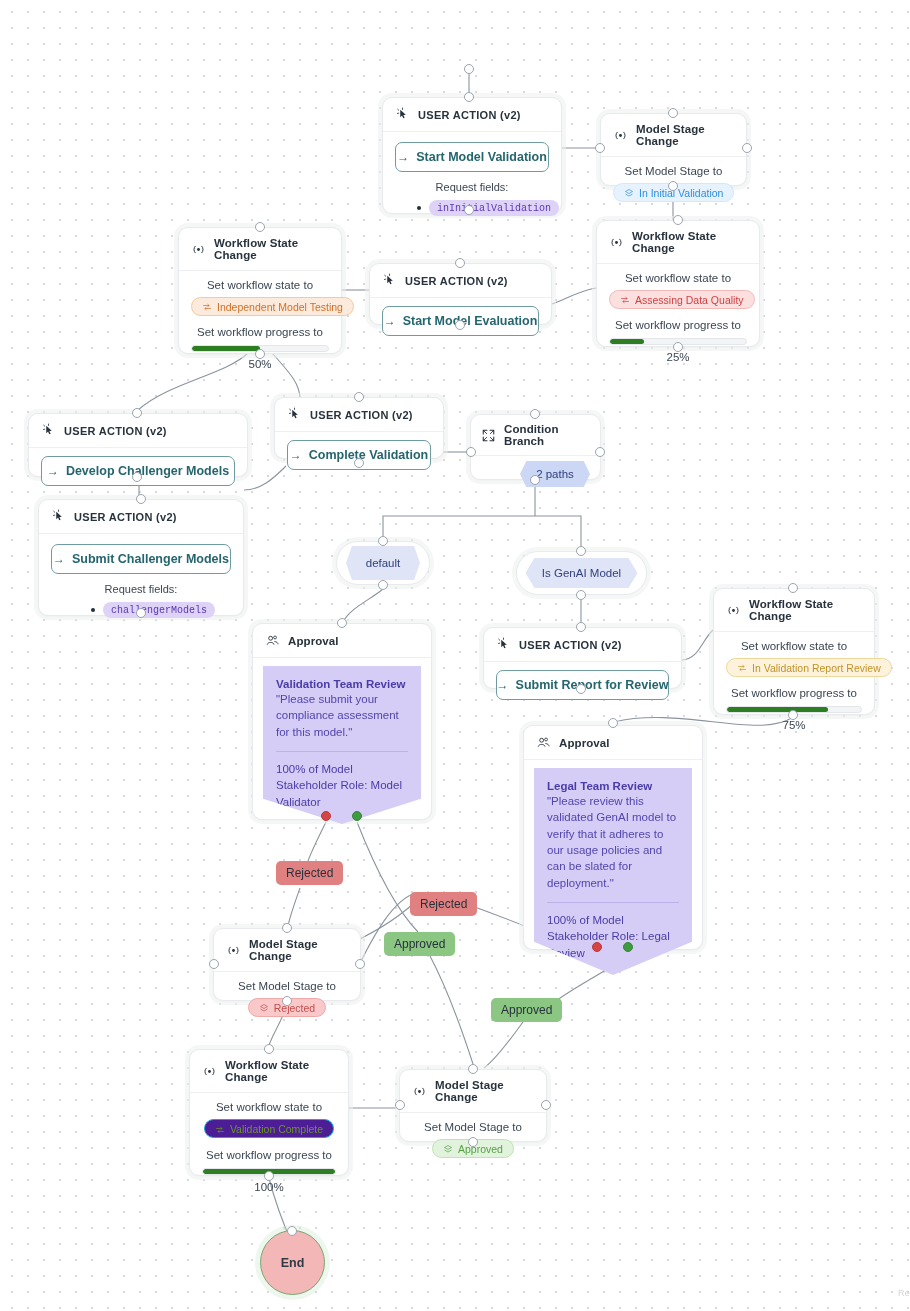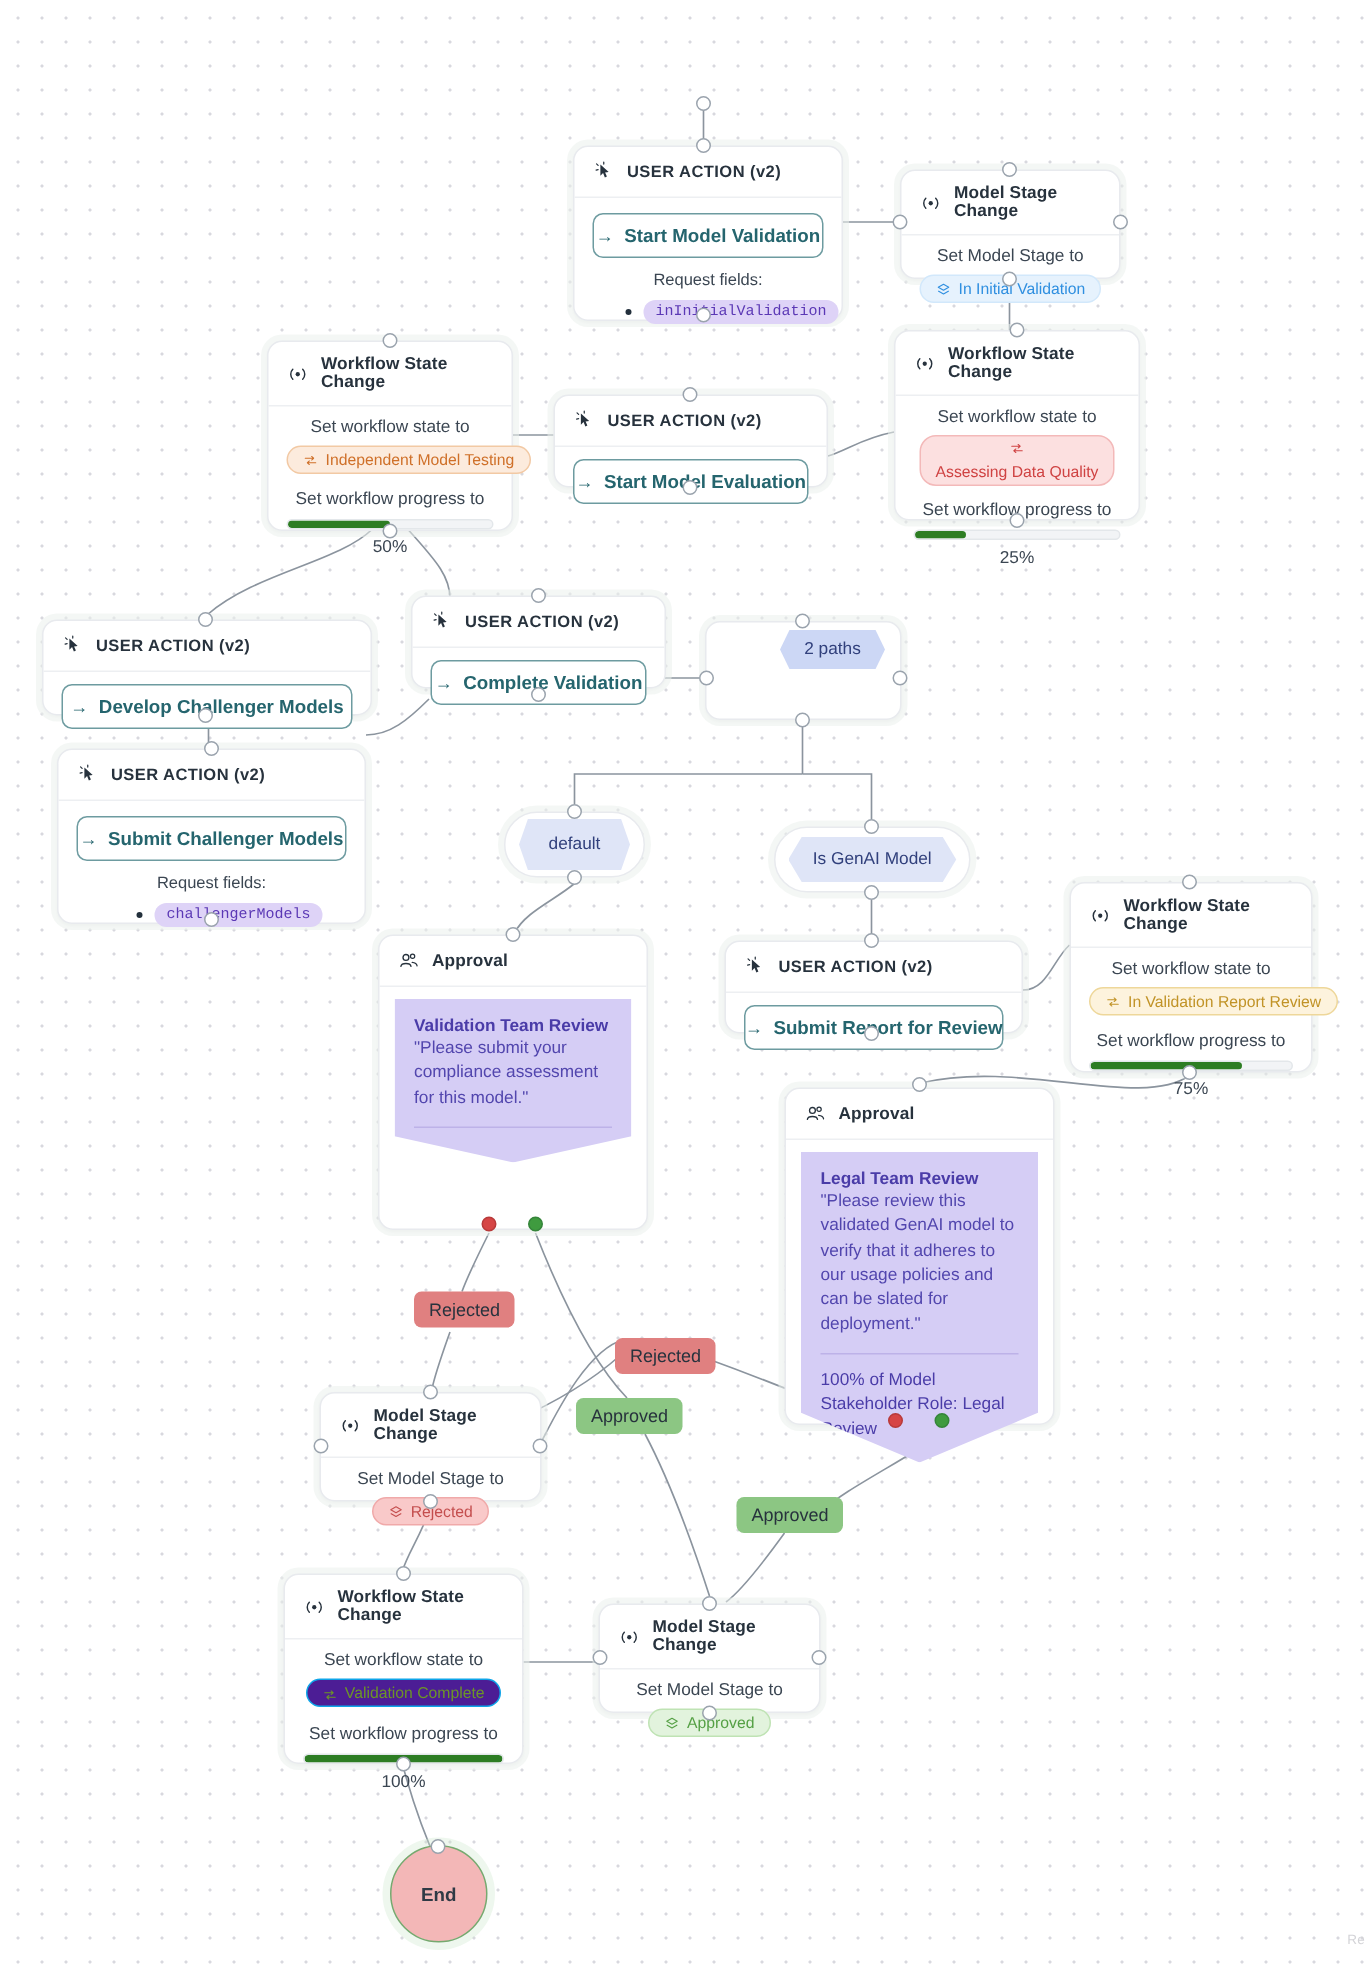--- a/index.html
+++ b/index.html
@@ -72,21 +72,21 @@
 
   
   .setlabel { font-size: 11.5px; color: #3b4652; }
   .badge {
     display: inline-flex; align-items:center; gap:5px;
     border-radius: 11px; padding: 2.5px 10px;
     font-size: 10.5px; white-space: nowrap; margin-top: 6px;
   }
   .badge svg { width: 10px; height: 10px; }
   .b-blue   { background:#e6f2fd; color:#2f8fe0; border:1px solid #d2e8fb; }
-  .b-red    { background:#fce0e0; color:#cf4242; border:1px solid #f3b9b9;flex-direction:column; }
+  .b-red    { background:#fce0e0; color:#cf4242; border:1px solid #f3b9b9; }
   .b-orange { background:#fcebdd; color:#cf7029; border:1px solid #f2c9a4; }
   .b-amber  { background:#fdf3dd; color:#c19327; border:1px solid #eed79a; }
   .b-lime   { background:#4c1d95; color:#6c9527; border:1px solid #0ea5e9;align-items:flex-end; }
   .b-green  { background:#e2f3dd; color:#55a045; border:1px solid #bfe3b4; }
   .b-pink   { background:#f9c9c9; color:#c44e4e; border:1px solid #f0a9a9; }
 
   .prog-wrap { margin-top: 10px; }
   .prog-track {
     height: 7px; border-radius: 6px; background:#f2f4f6;
     border: 1px solid #e3e7ea; overflow: hidden; margin-top: 7px;
@@ -380,20 +380,27 @@
       <div class="act-btn">
         <span class="arr">→</span>
         <span>Complete Validation</span>
       </div>
     </div>
   </div>
   <div class="h" style="left:354px; top:392px;"></div>
   <div class="h" style="left:354px; top:458px;"></div>
 
   <div class="node card" style="left:470px; top:414px; width:131px; height:66px;">
+    <div class="card-head" style="padding:8px 10px;">
+      <svg class="hicon" viewBox="0 0 20 20">
+        <path d="M8 3 H3 V8 M12 3 H17 V8 M8 17 H3 V12 M12 17 H17 V12" stroke="#27323d" stroke-width="1.4" fill="none" stroke-linecap="round" stroke-linejoin="round"></path>
+        <path d="M3 3 L7.5 7.5 M17 3 L12.5 7.5 M3 17 L7.5 12.5 M17 17 L12.5 12.5" stroke="#27323d" stroke-width="1.2" fill="none" stroke-linecap="round"></path>
+      </svg>
+      <span>Condition Branch</span>
+    </div>
     <div class="card-body" style="padding:5px 10px 6px; display:flex; justify-content:flex-end;">
       <div class="paths-hex" style="width:70px;height:26px;">
         <span>2 paths</span>
       </div>
     </div>
   </div>
   <div class="h" style="left:530px; top:409px;"></div>
   <div class="h" style="left:466px; top:447px;"></div>
   <div class="h" style="left:595px; top:447px;"></div>
   <div class="h" style="left:530px; top:475px;"></div>
@@ -422,20 +429,21 @@
         <path d="M3 15 C3.6 11.6 11.4 11.6 12 15" stroke="#27323d" stroke-width="1.2" fill="none" stroke-linecap="round"></path>
         <path d="M13 11.4 C15.6 11.6 17.2 12.9 17.4 14.6" stroke="#27323d" stroke-width="1.1" fill="none" stroke-linecap="round"></path>
       </svg>
       <span>Approval</span>
     </div>
     <div style="padding:8px 10px 0;">
       <div class="appr-callout">
         <div class="appr-title">Validation Team Review</div>
         <div class="appr-quote">"Please submit your compliance assessment for this model."</div>
         <div class="appr-rule"></div>
+        <div class="appr-meta">100% of Model Stakeholder Role: Model Validator</div>
       </div>
     </div>
   </div>
   <div class="h" style="left:337px; top:618px;"></div>
   <div class="dot-r" style="position:absolute; left:321px; top:811px; z-index:6;"></div>
   <div class="dot-g" style="position:absolute; left:352px; top:811px; z-index:6;"></div>
 
   <div class="node card" style="left:483px; top:627px; width:199px; height:62px;">
     <div class="card-head caps">
       <svg class="hicon" viewBox="0 0 20 20">

